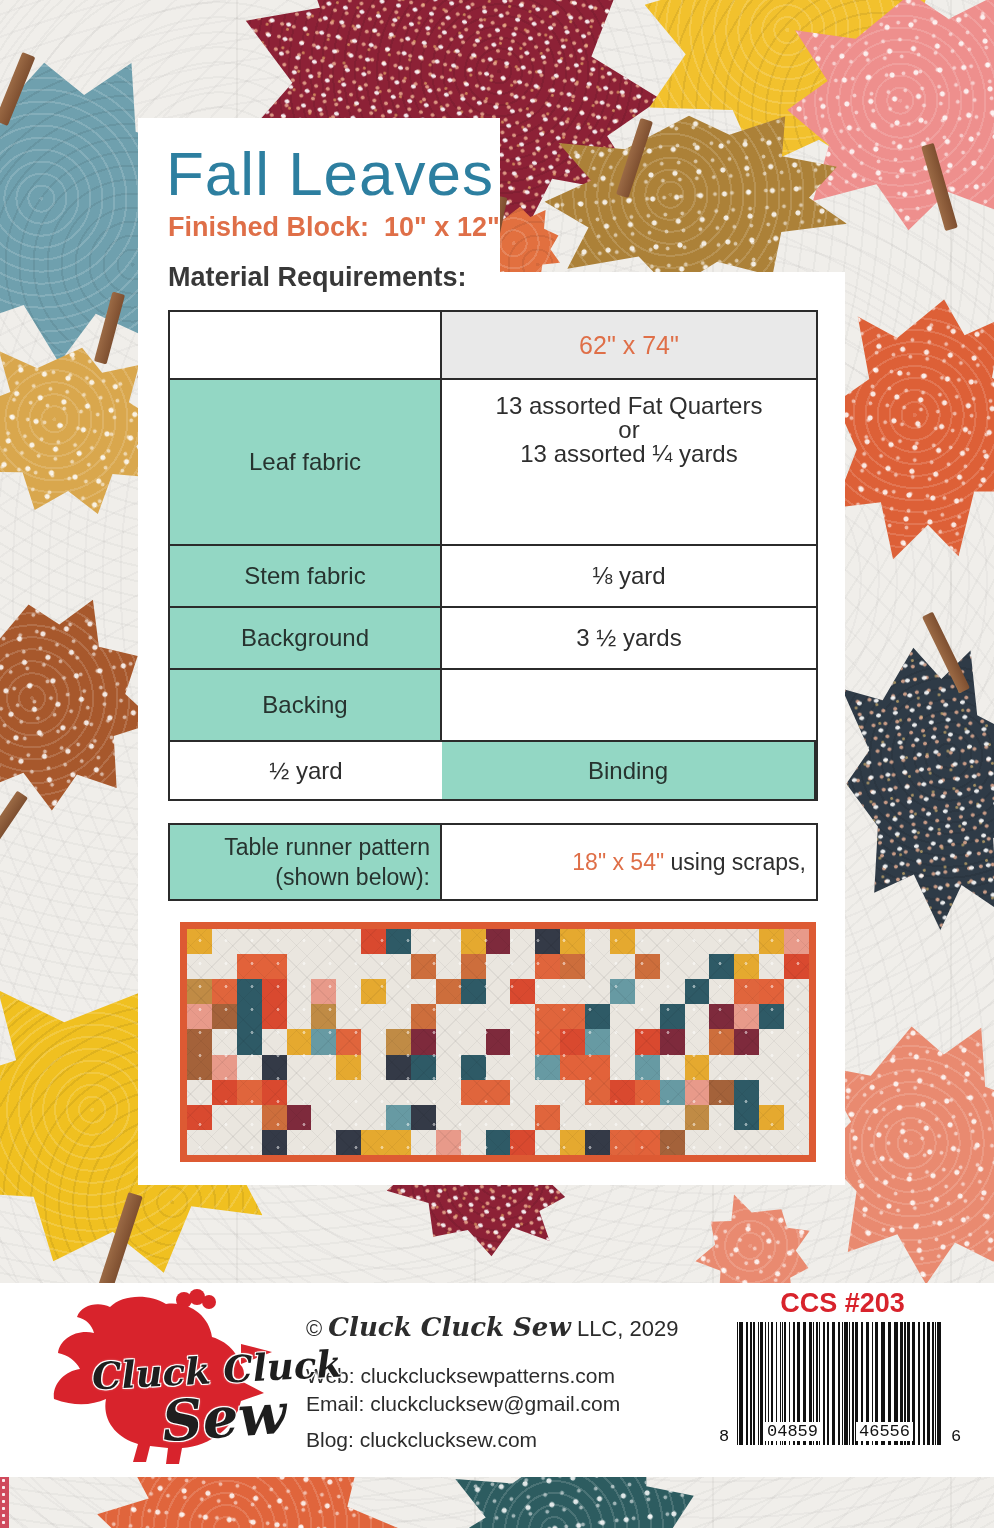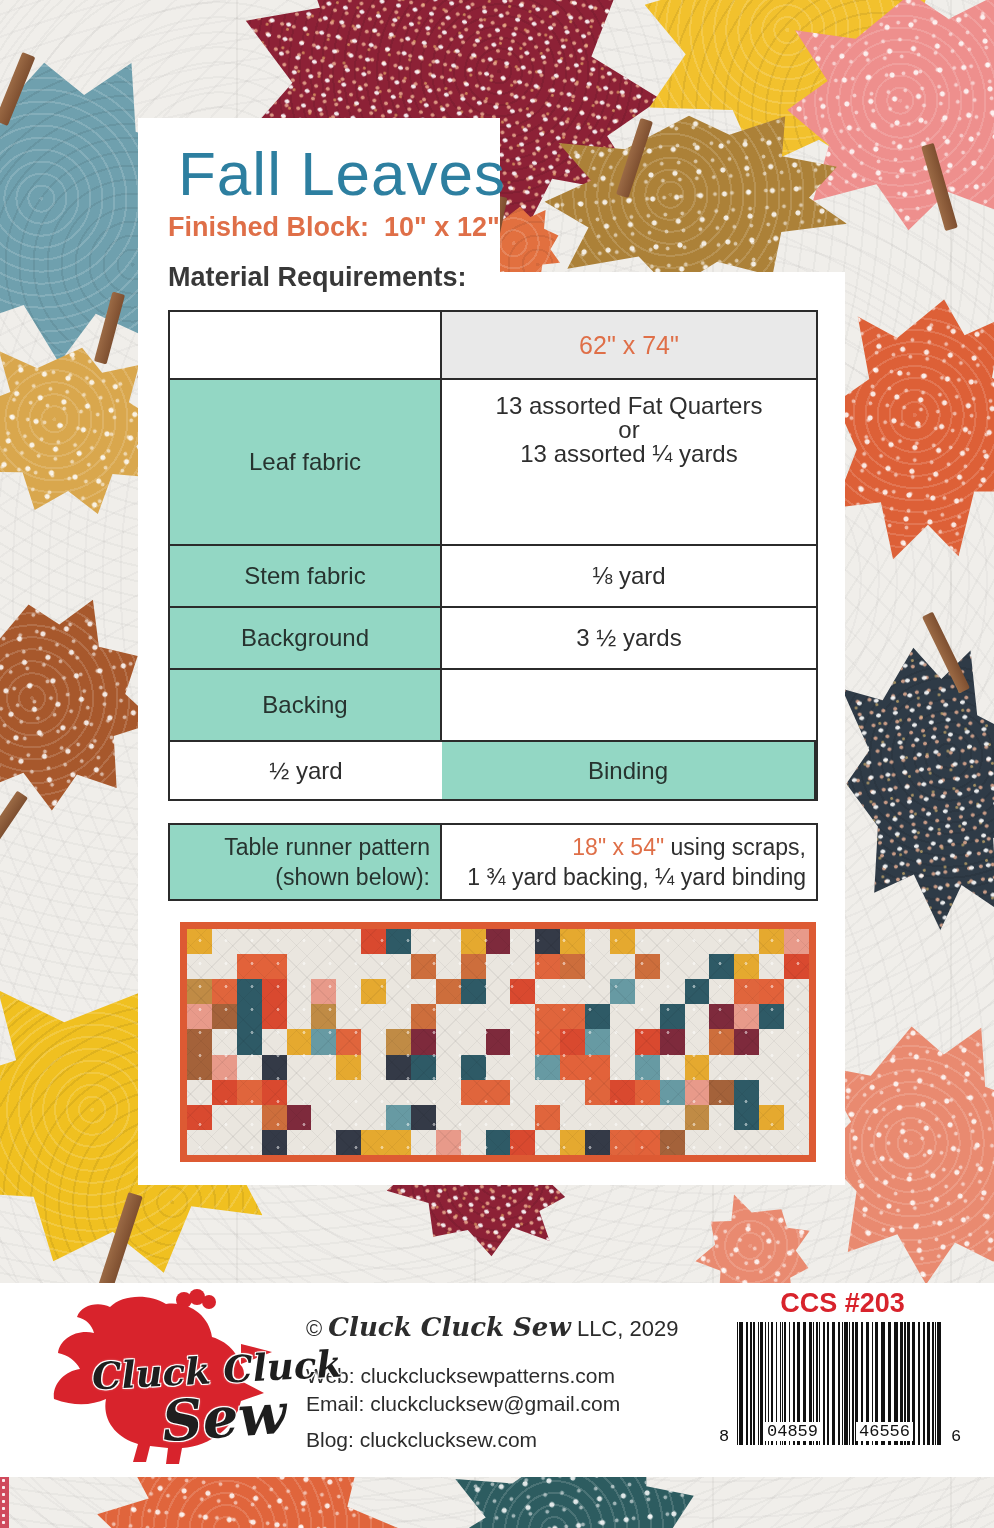--- a/index.html
+++ b/index.html
@@ -36,21 +36,21 @@
       radial-gradient(rgba(240,180,150,.8) 1.5px, transparent 2.1px),
       radial-gradient(rgba(255,210,120,.55) 1.2px, transparent 1.8px),
       repeating-radial-gradient(circle at 60% 40%, rgba(0,0,0,.08) 0 2px, transparent 2px 11px);
     background-size:17px 15px, 12px 13px, 21px 19px, auto;
     background-position:0 0, 6px 5px, 11px 9px, 0 0;
   }
   .stem{ position:absolute; z-index:1; background:linear-gradient(90deg,#9b6a45,#7e4f30); border-radius:2px; }
   
   .panel{ position:absolute; background:#fff; z-index:2; }
   .content{ position:absolute; z-index:3; }
-  .page-title{ font-size:62px; letter-spacing:1px; color:var(--accent-teal); font-weight:400;margin-left:12px; }
+  .page-title{ font-size:62px; letter-spacing:1px; color:var(--accent-teal); font-weight:400; }
   .subtitle{ font-size:27px; font-weight:bold; color:var(--accent-orange); white-space:pre; }
   .section-heading{ font-size:27px; font-weight:bold; color:#383838; }
   
   .mr-table{ position:absolute; left:168px; width:650px; z-index:3; background:#fff; border:2px solid var(--border-dark); }
   .mr-row{ display:grid; grid-template-columns:272px 1fr; }
   .mr-row + .mr-row{ border-top:2px solid var(--border-dark); }
   .mr-cell{ display:flex; flex-direction:column; align-items:center; justify-content:center;
             text-align:center; font-size:24px; color:#2e2e2e; padding:4px 10px; }
   .mr-cell.label{ background:var(--cell-teal); border-right:2px solid var(--border-dark); color:#27332f; }
   .mr-cell.plain-left{ background:#fff; border-right:2px solid var(--border-dark); }
@@ -159,21 +159,20 @@
   </div>
 
   <div class="mr-table" style="top:823px;">
     <div class="mr-row" style="height:74px;">
       <div class="mr-cell label runner-cell">
         <div>Table runner pattern</div>
         <div>(shown below):</div>
       </div>
       <div class="mr-cell runner-cell">
         <div><span class="orange-inline">18" x 54"</span><span> using scraps,</span></div>
-        <div>1 ¾ yard backing, ¼ yard binding</div>
       </div>
     </div>
   </div>
 
   <div class="runner-photo">
     <div class="patch-grid" id="patch-grid">
         <div style="background: rgb(229, 169, 47);"></div>
         <div style="background: rgb(234, 230, 223);"></div>
         <div style="background: rgb(234, 230, 223);"></div>
         <div style="background: rgb(234, 230, 223);"></div>

